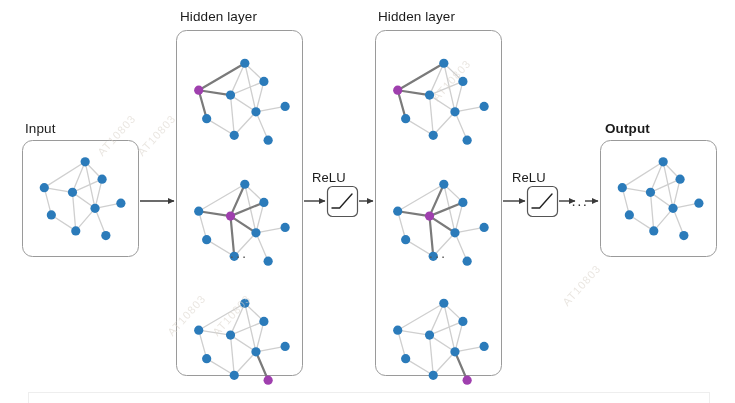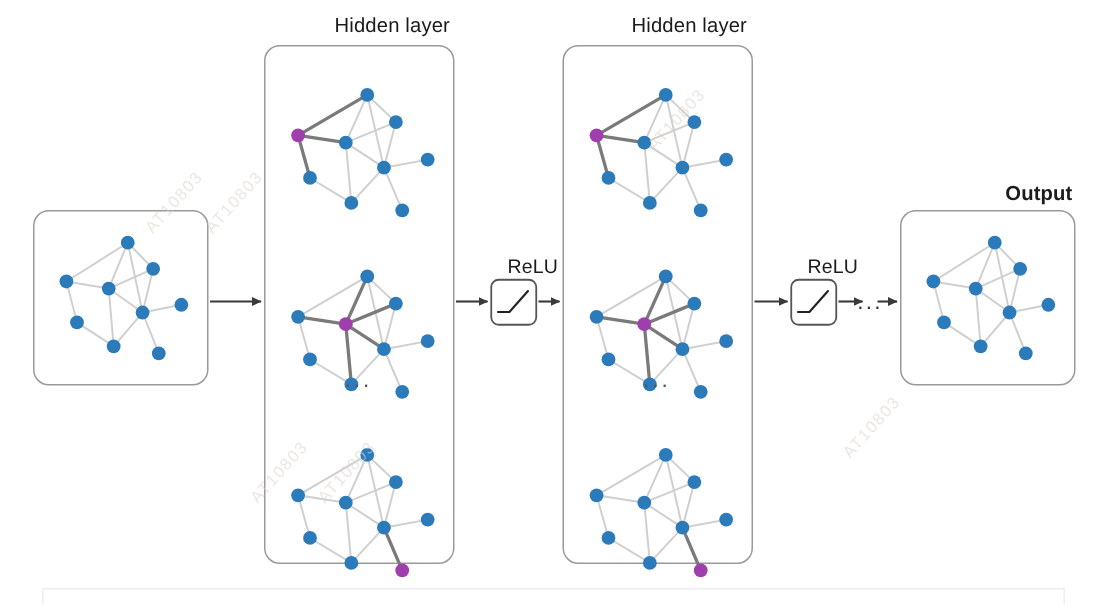--- a/index.html
+++ b/index.html
@@ -25,21 +25,21 @@
     width: 735px;
     height: 403px;
   }
   .label {
     position: absolute;
     font-family: "Liberation Sans", sans-serif;
     font-size: 13.5px;
     color: #1b1b1b;
     letter-spacing: 0.1px;
     white-space: nowrap;
-    text-align: right;
+    text-align: left;
   }
   .label-input   { left: 25px;  top: 121px; width: 110px; }
   .label-hidden1 { left: 180px; top: 9px;   width: 120px; }
   .label-hidden2 { left: 378px; top: 9px;   width: 120px; }
   .label-relu1   { left: 312px; top: 170px; width: 60px;  font-size: 13px; }
   .label-relu2   { left: 512px; top: 170px; width: 60px;  font-size: 13px; }
   .label-output  { left: 605px; top: 121px; width: 110px; font-weight: bold; }
   .bottom-strip {
     position: absolute;
     left: 28px;
@@ -298,20 +298,21 @@
       </g>
       <line x1="140" y1="201" x2="174" y2="201" stroke="#3a3a3a" stroke-width="1.4" marker-end="url(#ah)"></line>
       <line x1="304" y1="201" x2="325" y2="201" stroke="#3a3a3a" stroke-width="1.4" marker-end="url(#ah)"></line>
       <line x1="359" y1="201" x2="373" y2="201" stroke="#3a3a3a" stroke-width="1.4" marker-end="url(#ah)"></line>
       <line x1="503" y1="201" x2="525" y2="201" stroke="#3a3a3a" stroke-width="1.4" marker-end="url(#ah)"></line>
       <line x1="559" y1="201" x2="575" y2="201" stroke="#3a3a3a" stroke-width="1.4" marker-end="url(#ah)"></line>
       <line x1="585" y1="201" x2="598" y2="201" stroke="#3a3a3a" stroke-width="1.4" marker-end="url(#ah)"></line>
       <text x="580" y="206" text-anchor="middle" fill="#333333" font-family="&quot;Liberation Sans&quot;, sans-serif" font-size="15" letter-spacing="1.5">...</text>
     </svg>
 
+  <div class="label label-input">Input</div>
   <div class="label label-hidden1">Hidden layer</div>
   <div class="label label-hidden2">Hidden layer</div>
   <div class="label label-relu1">ReLU</div>
   <div class="label label-relu2">ReLU</div>
   <div class="label label-output">Output</div>
 
   <div class="bottom-strip"></div>
 
   <div class="wm" style="left:95px;  top:150px;">AT10803</div>
   <div class="wm" style="left:135px; top:150px;">AT10803</div>

